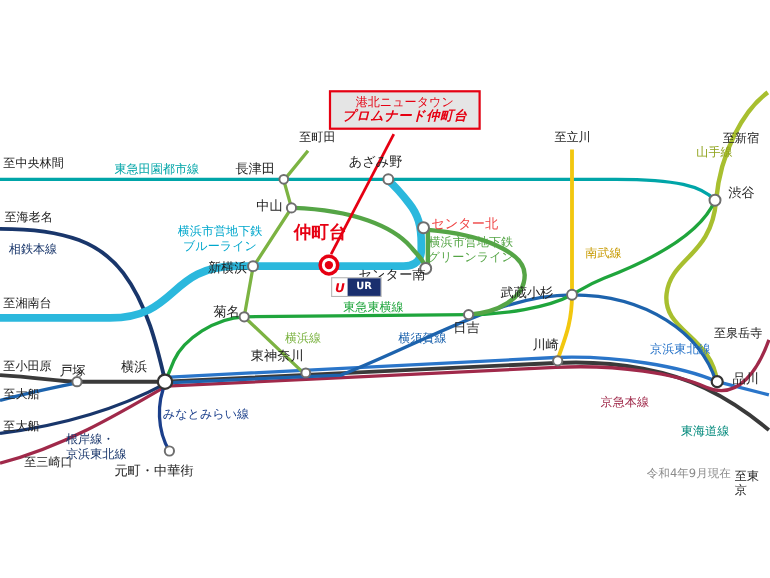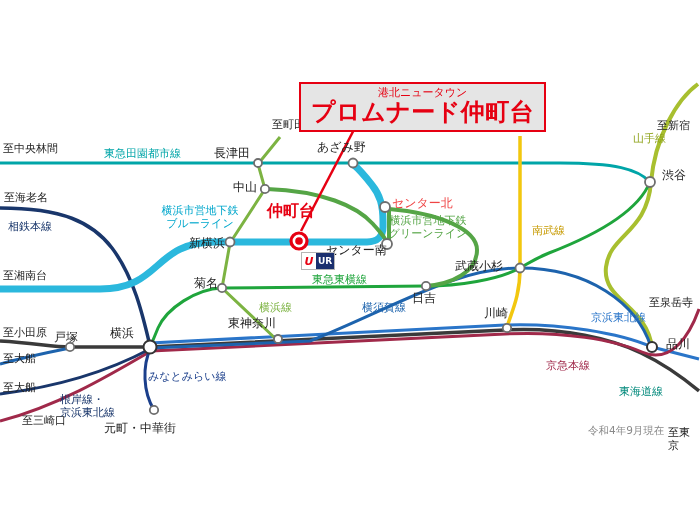--- a/index.html
+++ b/index.html
@@ -3,25 +3,25 @@
 <meta charset="utf-8">
 <style>
   html,body{margin:0;padding:0;background:#fff;}
   .map{position:relative;width:700px;height:525px;background:#ffffff;overflow:hidden;
        font-family:"DejaVu Sans","Liberation Sans",sans-serif;}
   .map svg{position:absolute;left:0;top:0;}
   .map-label{position:absolute;font-size:11px;color:#222;white-space:pre-line;line-height:1.18;}
   .callout{position:absolute;left:299px;top:82px;border:2.5px solid #e60012;background:#e5e5e5;
            padding:2px 10px 3px;text-align:center;color:#e60012;}
   .callout-sub{font-size:11px;line-height:1.2;}
-  .callout-title{font-size:24px;font-weight:700;line-height:1.15;letter-spacing:0.5px;}
+  .callout-title{font-size:12px;font-weight:700;line-height:1.15;letter-spacing:0.5px;font-style:italic;}
   .ur-logo{position:absolute;left:301px;top:252px;display:flex;height:16px;border:1px solid #b5b5b5;background:#fff;}
   .ur-mark{width:14px;display:flex;align-items:center;justify-content:center;
            color:#e60012;font-weight:700;font-style:italic;font-size:11px;}
-  .ur-text{width:18px;display:flex;align-items:center;justify-content:center;
+  .ur-text{width:30px;display:flex;align-items:center;justify-content:center;
            background:#1a2f6e;color:#fff;font-weight:700;font-size:9px;}
   .note{position:absolute;left:588px;top:424px;font-size:10.5px;color:#8a8a8a;}
 </style>
 </head>
 <body>
 
 <div class="map">
 
   <svg width="700" height="525" viewBox="0 0 700 525">
 

